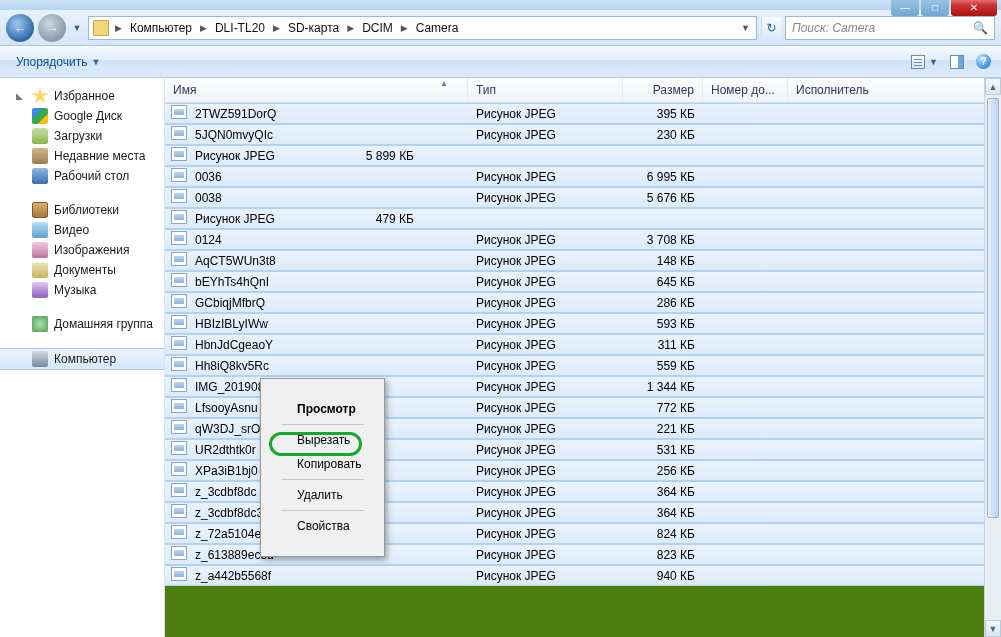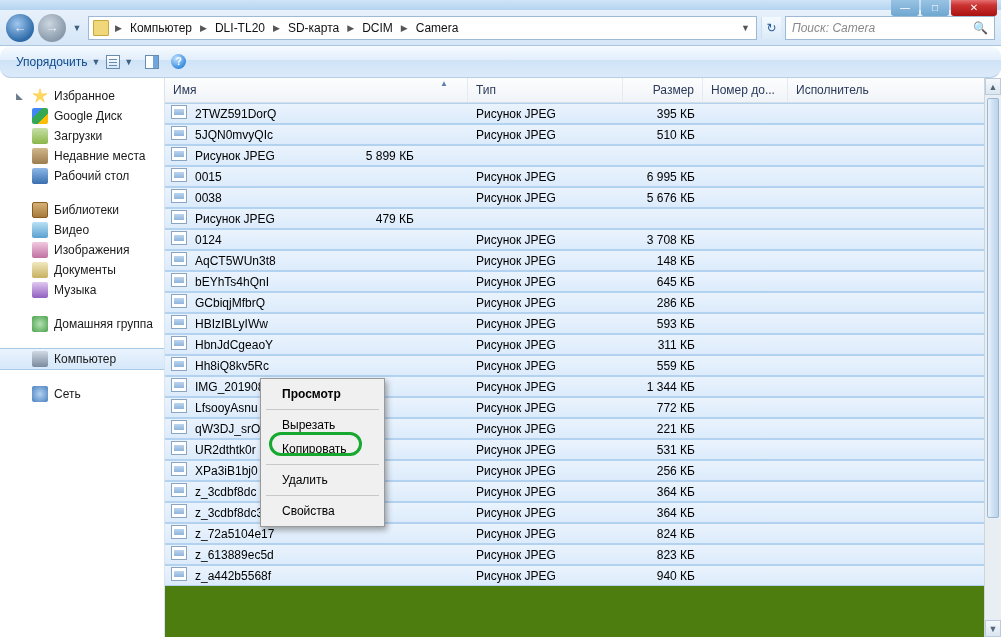--- a/index.html
+++ b/index.html
@@ -17,21 +17,21 @@
   .navcircle.fwd { background: radial-gradient(circle at 40% 35%, #cbd6e0, #8a9aab 70%); color:#e9eef3;}
   .navdrop { width:14px; height:18px; display:flex; align-items:center; justify-content:center; color:#406080; font-size:9px;}
   .breadcrumb { flex:1; height:24px; background:#fff; border:1px solid #9cb9d6; display:flex; align-items:center; padding:0 4px; gap:2px; }
   .bc-icon { width:16px; height:16px; background:#f0d77a; border:1px solid #caa83a; border-radius:1px; margin-right:2px;}
   .bc-seg { padding:2px 4px; color:#111; }
   .bc-arrow { color:#555; font-size:9px; padding:0 2px;}
   .bc-refresh { width:20px; height:22px; border-left:1px solid #cbdff2; display:flex; align-items:center; justify-content:center; color:#2a5a99; background:linear-gradient(#f4faff,#dcebf8); font-size:12px;}
   .searchbox { width:210px; height:24px; background:#fff; border:1px solid #9cb9d6; display:flex; align-items:center; padding:0 6px; color:#888; font-style:italic; gap:6px;}
   .searchbox .mag { font-style:normal; color:#3a6ea5; }
 
-  .toolbar { height:32px; background: linear-gradient(#f6fbff, #e2eefb 45%, #cfe3f7 46%, #dcebfa); border-bottom:1px solid #b7cee4; display:flex; align-items:center; padding:12px 10px; color:#104a8a; border-radius:11px;}
+  .toolbar { height:32px; background: linear-gradient(#f6fbff, #e2eefb 45%, #cfe3f7 46%, #dcebfa); border-bottom:1px solid #b7cee4; display:flex; align-items:center; padding:12px 10px; color:#104a8a; justify-content:space-between;}
   .toolbar-left { display:flex; align-items:center; gap:4px; }
   .toolbar-right { display:flex; align-items:center; gap:12px; color:#335e8a;}
   .tb-btn { display:flex; align-items:center; gap:4px; padding:3px 6px;}
   .tb-arrow { font-size:9px; color:#406080; }
   .view-icon { width:14px; height:14px; display:inline-block; border:1px solid #6a8bb0; background:linear-gradient(#fff,#d6e6f7); position:relative;}
   .view-lines::before{content:"";position:absolute;left:2px;right:2px;top:3px;height:1px;background:#6a8bb0;box-shadow:0 3px 0 #6a8bb0,0 6px 0 #6a8bb0;}
   .pane-icon { width:14px;height:14px;display:inline-block;border:1px solid #6a8bb0;background:#fff;position:relative;}
   .pane-icon::before{content:"";position:absolute;right:0;top:0;bottom:0;width:5px;background:#6fa6dc;}
   .help-icon { width:15px;height:15px;border-radius:50%;background:radial-gradient(circle at 35% 30%,#bfe2ff,#3a8de0 70%);color:#fff;display:flex;align-items:center;justify-content:center;font-size:10px;font-weight:bold;}
 
@@ -67,21 +67,21 @@
   .rows { }
   .row { display:flex; align-items:center; height:21px; background:linear-gradient(#eaf3fd,#dcebfb); border:1px solid #b3d2f0; border-left:none; border-right:none; margin-bottom:0px;}
   .row .cell { padding:0 8px; overflow:hidden; white-space:nowrap; }
   .row .c-icon{width:22px;padding:0 0 0 6px;}
   .row .c-name{width:281px;color:#000;}
   .row .c-type{width:155px;color:#000;}
   .row .c-size{width:80px;text-align:right;color:#000;}
   .file-ico{width:16px;height:14px;display:inline-block;background:#fff;border:1px solid #8aa5c0;position:relative;}
   .file-ico::after{content:"";position:absolute;left:2px;right:2px;top:3px;bottom:3px;background:linear-gradient(#bcd5ef,#8fb4db);}
 
-  .ctxmenu { position:absolute; left:260px; top:378px; width:125px; background:#f0f0f0; border:1px solid #9a9a9a; box-shadow:2px 3px 6px rgba(0,0,0,0.35); padding:3px; z-index:50;}
+  .ctxmenu { position:absolute; left:260px; top:378px; width:125px; background:#f0f0f0; border:1px solid #9a9a9a; box-shadow:2px 3px 6px rgba(0,0,0,0.35); padding:18px; z-index:50;}
   .ctx-item { padding:5px 10px 5px 18px; color:#000; }
   .ctx-item.bold { font-weight:bold; }
   .ctx-sep { height:1px; background:#c8c8c8; margin:3px 2px; }
   .highlight-oval { position:absolute; left:269px; top:432px; width:93px; height:24px; border:3px solid #17a82f; border-radius:12px; z-index:51; pointer-events:none;}
   
   .sb { position:absolute; right:0; top:78px; bottom:0; width:17px; background:#e9eef3; border-left:1px solid #cdd6df; z-index:5;}
   .sb-up,.sb-dn{height:17px;display:flex;align-items:center;justify-content:center;color:#567;background:linear-gradient(#f5f9fc,#dbe6f0);border:1px solid #bccadb;font-size:9px;}
   .sb-dn{position:absolute;bottom:0;left:0;right:0;}
   .sb-thumb{position:absolute;left:2px;right:2px;top:20px;height:420px;background:linear-gradient(90deg,#eaf2fa,#cfe0f2 50%,#bcd4ec);border:1px solid #9ab8d6;border-radius:2px;}
 </style>
@@ -194,27 +194,20 @@
           <span>Домашняя группа</span>
         </div>
     </div>
     <div class="nav-group">
       <div class="nav-head nav-item selected" style="padding-left:16px">
           <span class="tri"></span>
           <span class="ico ico-comp"></span>
           <span>Компьютер</span>
         </div>
     </div>
-    <div class="nav-group">
-      <div class="nav-head">
-          <span class="tri"></span>
-          <span class="ico ico-net"></span>
-          <span>Сеть</span>
-        </div>
-    </div>
   </div>
 
   <div class="listarea">
     <div class="colheader" style="position:relative;">
       <div class="ch name">
           <span>Имя</span>
           <span class="sort-arr">▲</span>
         </div>
       <div class="ch type">
           <span>Тип</span>
@@ -233,30 +226,30 @@
         <div class="row">
           <span class="cell c-icon"><span class="file-ico"></span></span>
           <span class="cell c-name">2TWZ591DorQ</span>
           <span class="cell c-type">Рисунок JPEG</span>
           <span class="cell c-size">395 КБ</span>
         </div>
         <div class="row">
           <span class="cell c-icon"><span class="file-ico"></span></span>
           <span class="cell c-name">5JQN0mvyQIc</span>
           <span class="cell c-type">Рисунок JPEG</span>
-          <span class="cell c-size">510 КБ</span>
+          <span class="cell c-size">230 КБ</span>
         </div>
         <div class="row">
           <span class="cell c-icon"><span class="file-ico"></span></span>
           <span class="cell c-type">Рисунок JPEG</span>
           <span class="cell c-size">5 899 КБ</span>
         </div>
         <div class="row">
           <span class="cell c-icon"><span class="file-ico"></span></span>
-          <span class="cell c-name">0015</span>
+          <span class="cell c-name">0036</span>
           <span class="cell c-type">Рисунок JPEG</span>
           <span class="cell c-size">6 995 КБ</span>
         </div>
         <div class="row">
           <span class="cell c-icon"><span class="file-ico"></span></span>
           <span class="cell c-name">0038</span>
           <span class="cell c-type">Рисунок JPEG</span>
           <span class="cell c-size">5 676 КБ</span>
         </div>
         <div class="row">

